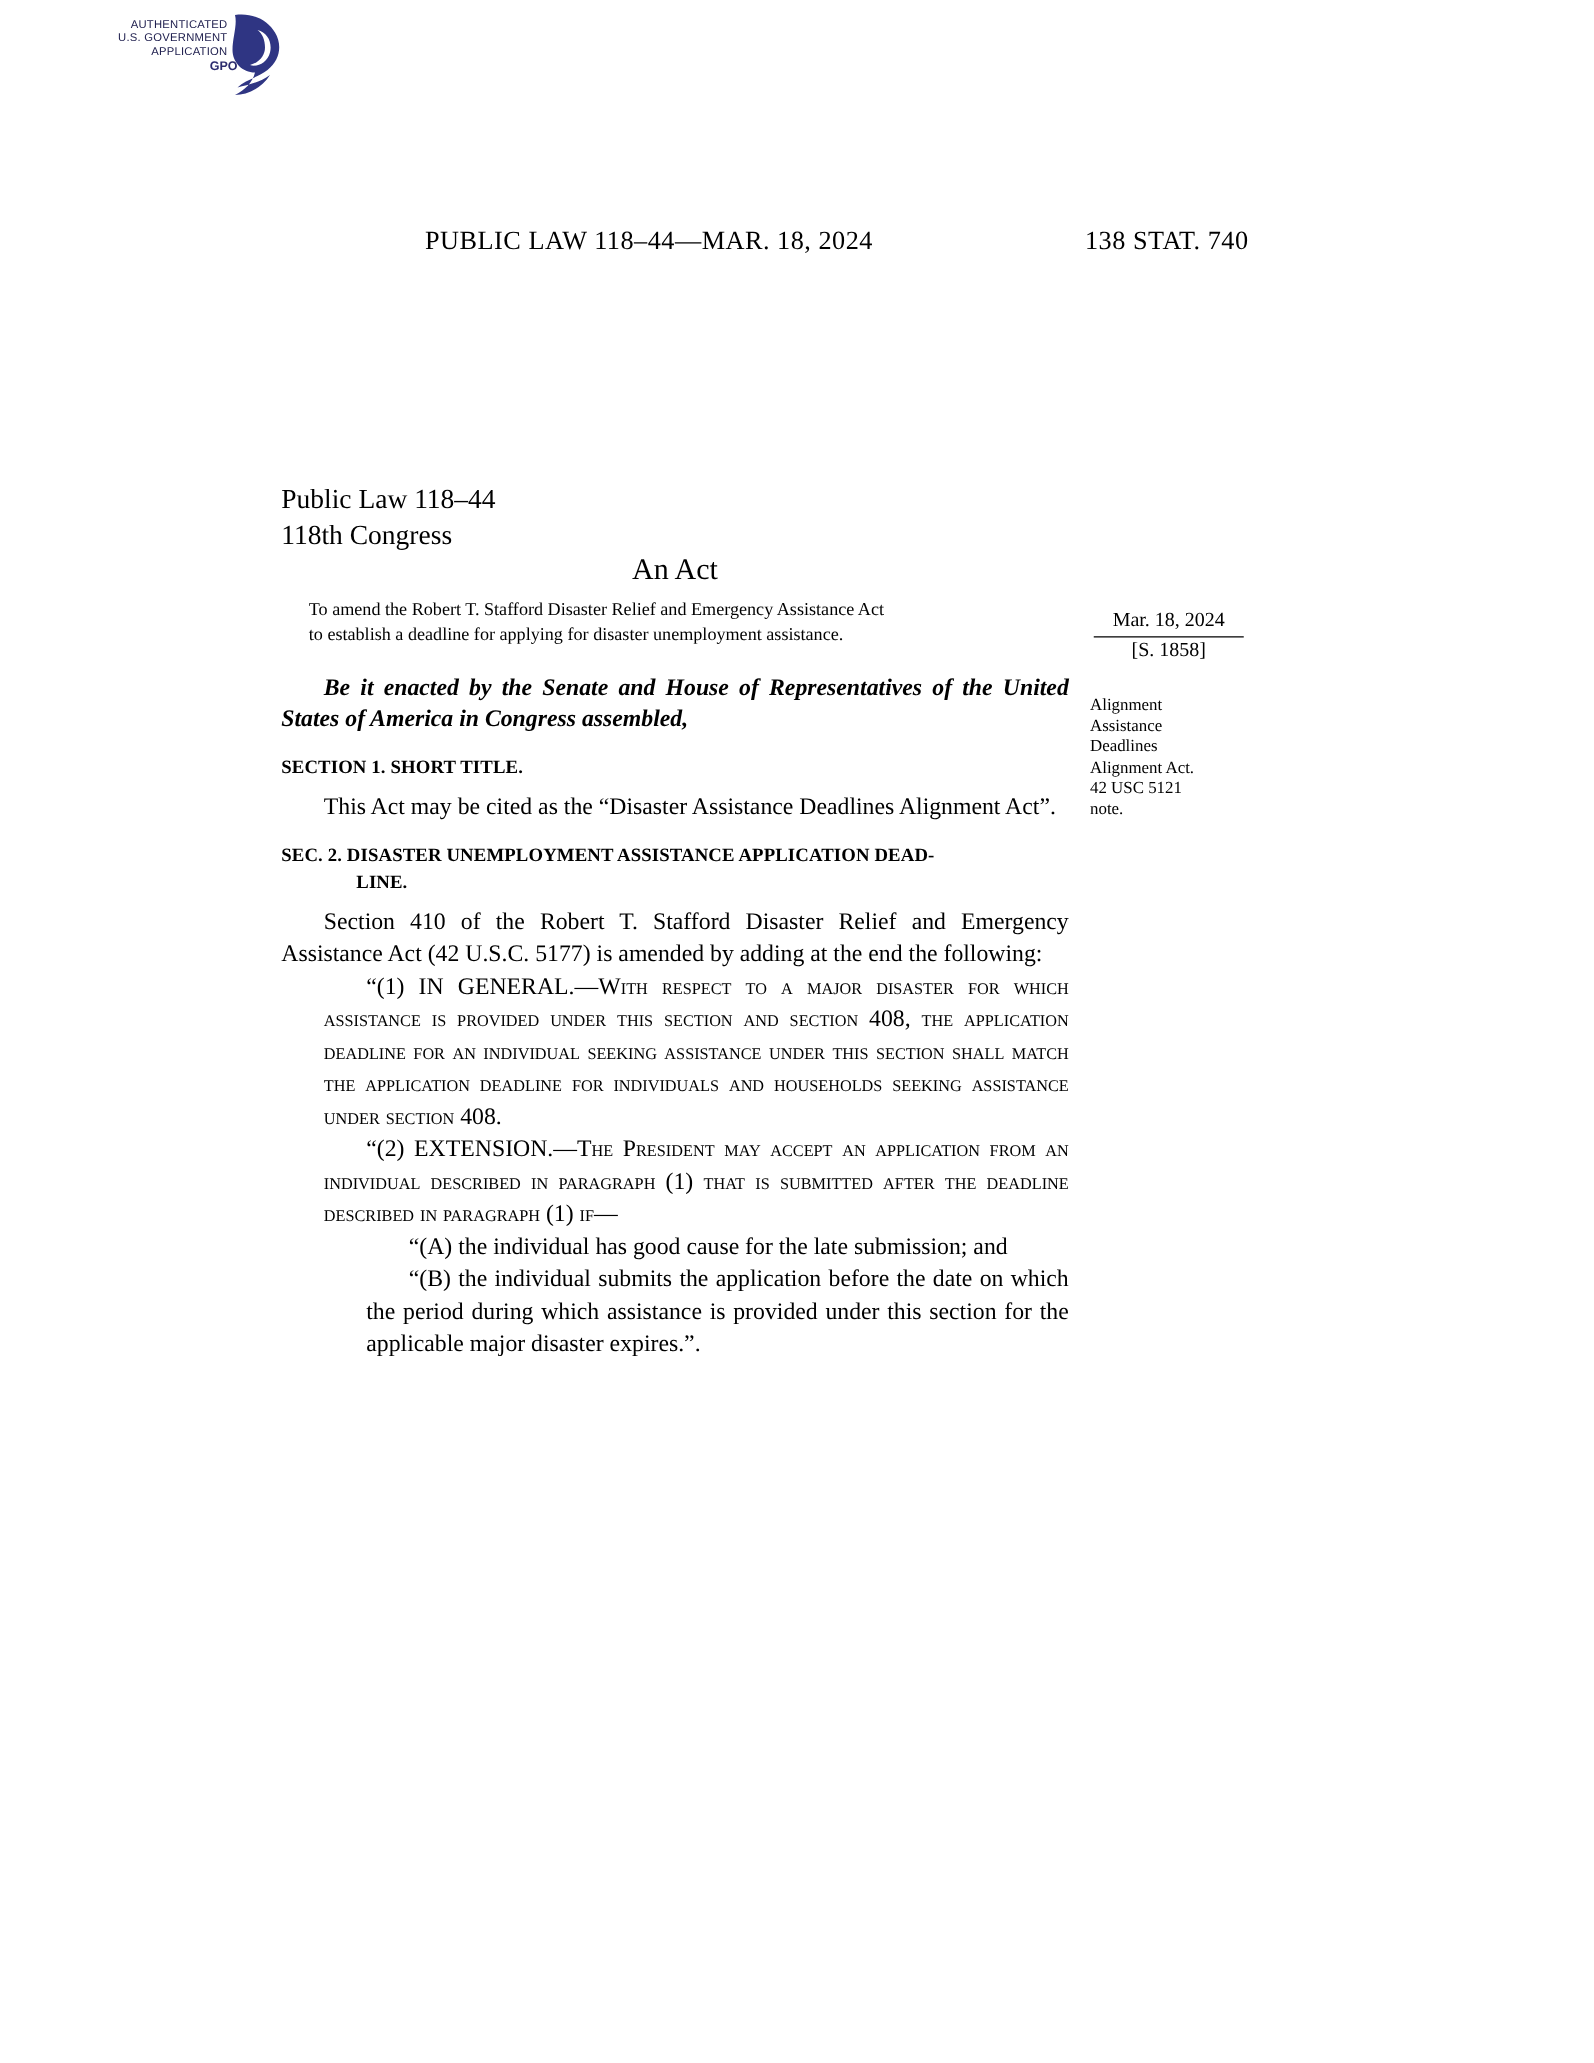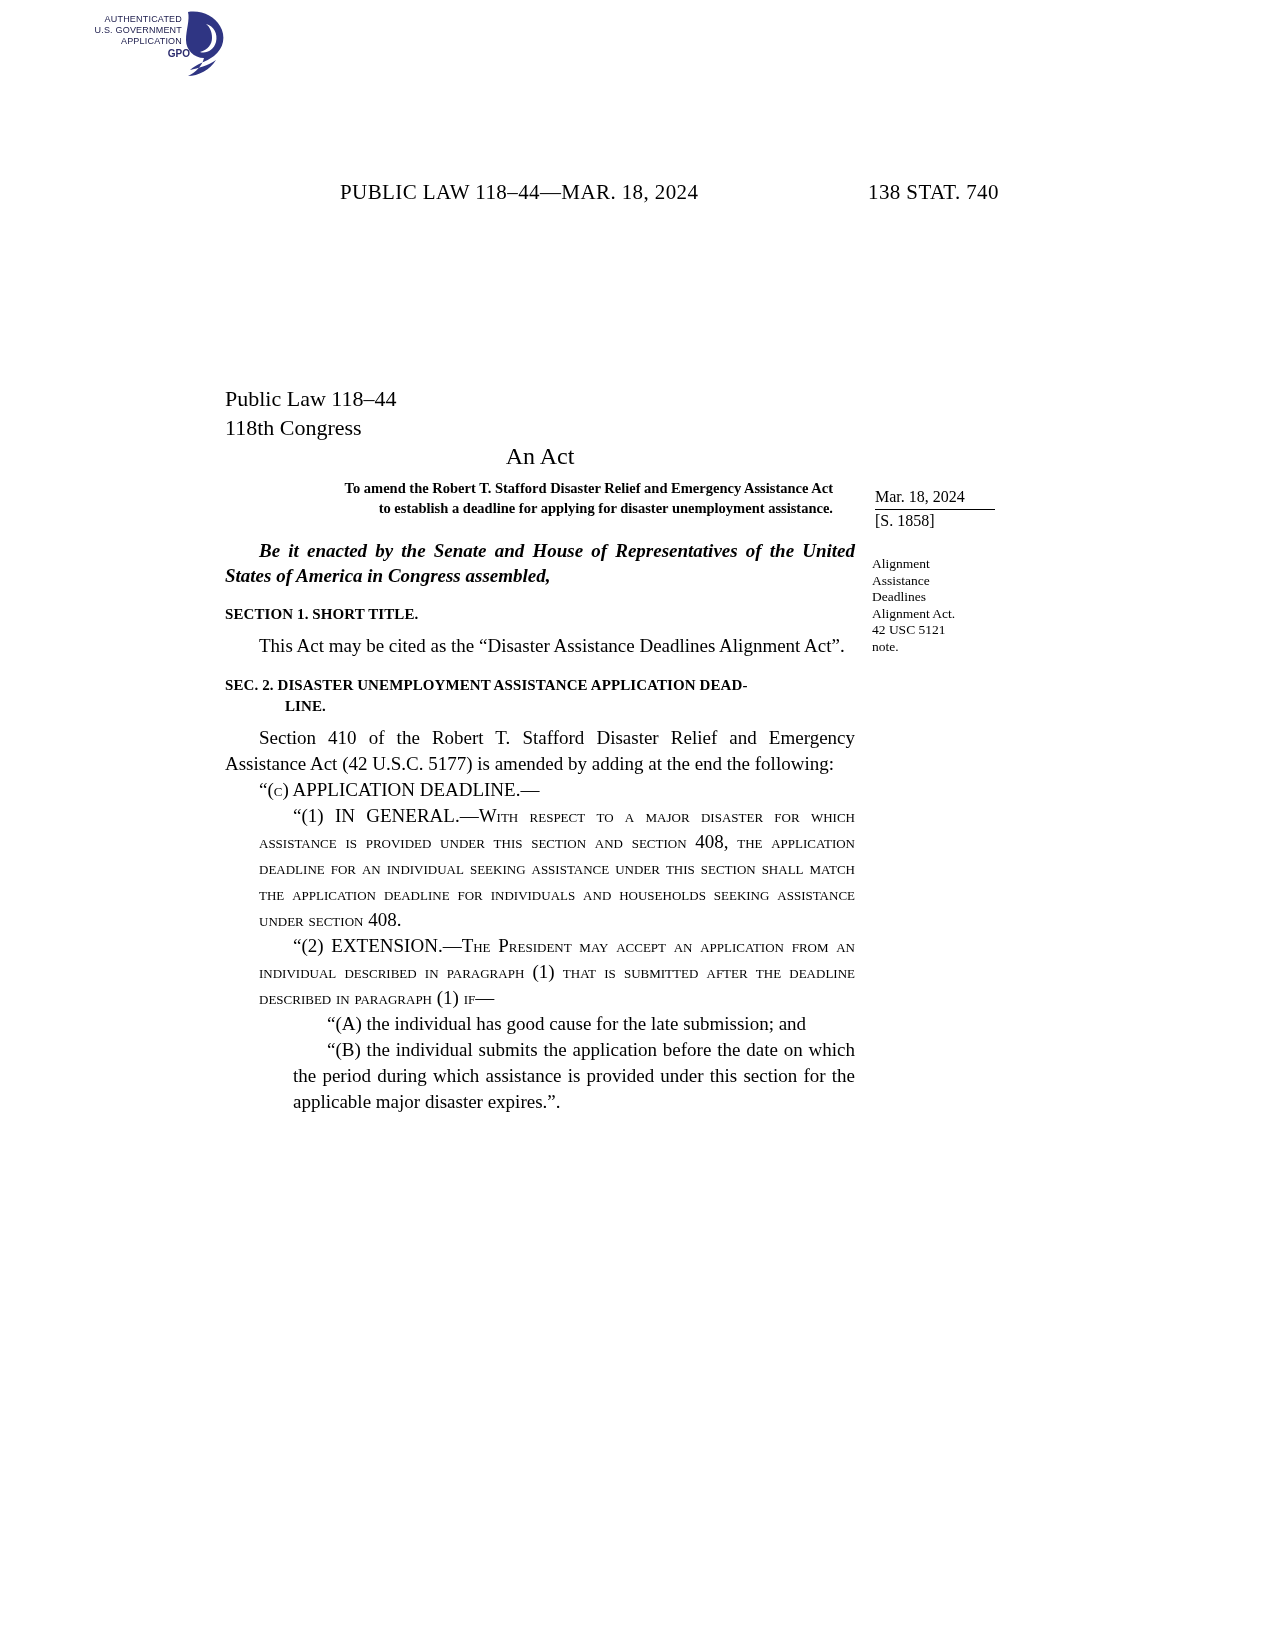--- a/index.html
+++ b/index.html
@@ -91,23 +91,22 @@
   }
   .an-act {
     text-align: center;
     font-size: 24px;
     margin-top: 1px;
     margin-bottom: 8px;
   }
   .longtitle {
     font-size: 14.5px;
     line-height: 20px;
-    text-align: right;
+    text-align: left;
     margin: 0 22px 0 22px;
-    font-weight: bold;
   }
   .longtitle .l2 {
     display: block;
   }
   .enacting {
     font-size: 19px;
     line-height: 25px;
     font-style: italic;
     font-weight: bold;
     text-align: justify;
@@ -160,21 +159,21 @@
   .sc {
     font-variant: small-caps;
   }
 
   
   .date-box {
     position: absolute;
     left: 875px;
     top: 487px;
     width: 120px;
-    text-align: left;
+    text-align: center;
   }
   .date-box .date {
     font-size: 16px;
     line-height: 20px;
   }
   .date-box .rule {
     border-top: 1px solid #000;
     margin: 2px 0 1px 0;
   }
   .date-box .bill {
@@ -235,21 +234,20 @@
   <div class="sec-head">SECTION 1. SHORT TITLE.</div>
   <p class="body-par">This Act may be cited as the “Disaster Assistance Deadlines Alignment Act”.</p>
 
   <div class="sec-head">
     <span>SEC. 2. DISASTER UNEMPLOYMENT ASSISTANCE APPLICATION DEAD-</span>
     <span class="cont">LINE.</span>
   </div>
 
   <p class="body-par">Section 410 of the Robert T. Stafford Disaster Relief and Emergency Assistance Act (42 U.S.C. 5177) is amended by adding at the end the following:</p>
 
-  <p class="quote-1 sc" style="text-indent:34px;">“(c) APPLICATION DEADLINE.—</p>
   <p class="quote-2 sc">“(1) IN GENERAL.—With respect to a major disaster for which assistance is provided under this section and section 408, the application deadline for an individual seeking assistance under this section shall match the application deadline for individuals and households seeking assistance under section 408.</p>
   <p class="quote-2 sc">“(2) EXTENSION.—The President may accept an application from an individual described in paragraph (1) that is submitted after the deadline described in paragraph (1) if—</p>
   <p class="quote-3">“(A) the individual has good cause for the late submission; and</p>
   <p class="quote-3">“(B) the individual submits the application before the date on which the period during which assistance is provided under this section for the applicable major disaster expires.”.</p>
 
 </div>
 
 <div class="date-box">
   <div class="date">Mar. 18, 2024</div>
   <div class="rule"></div>

